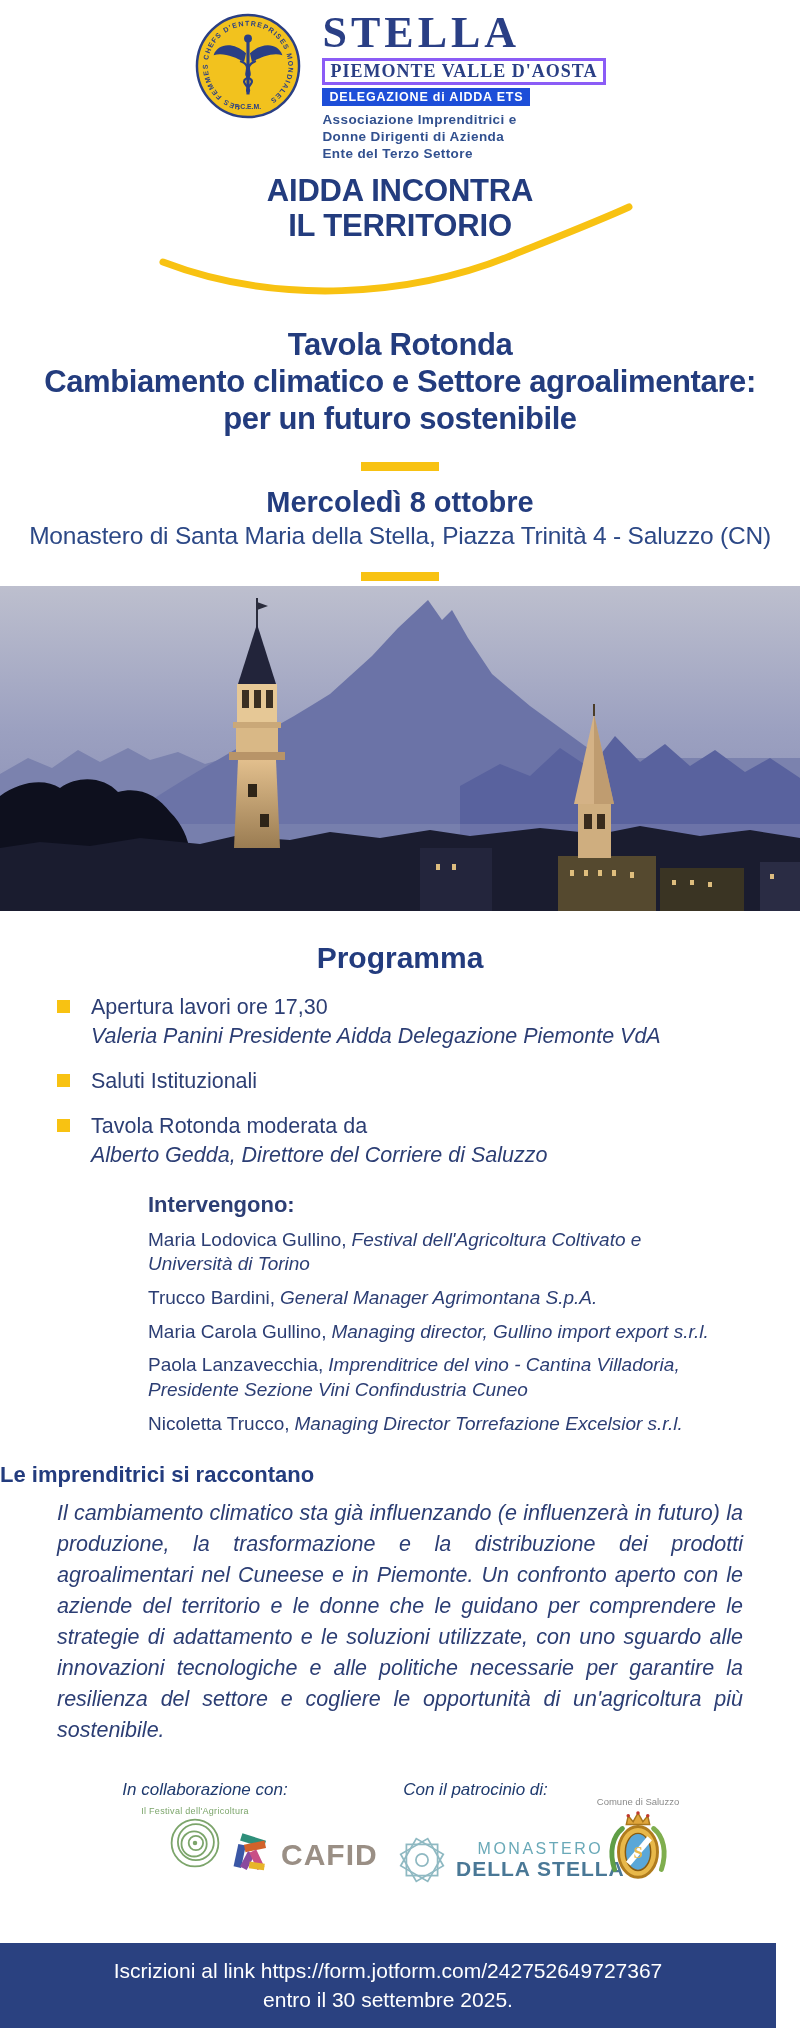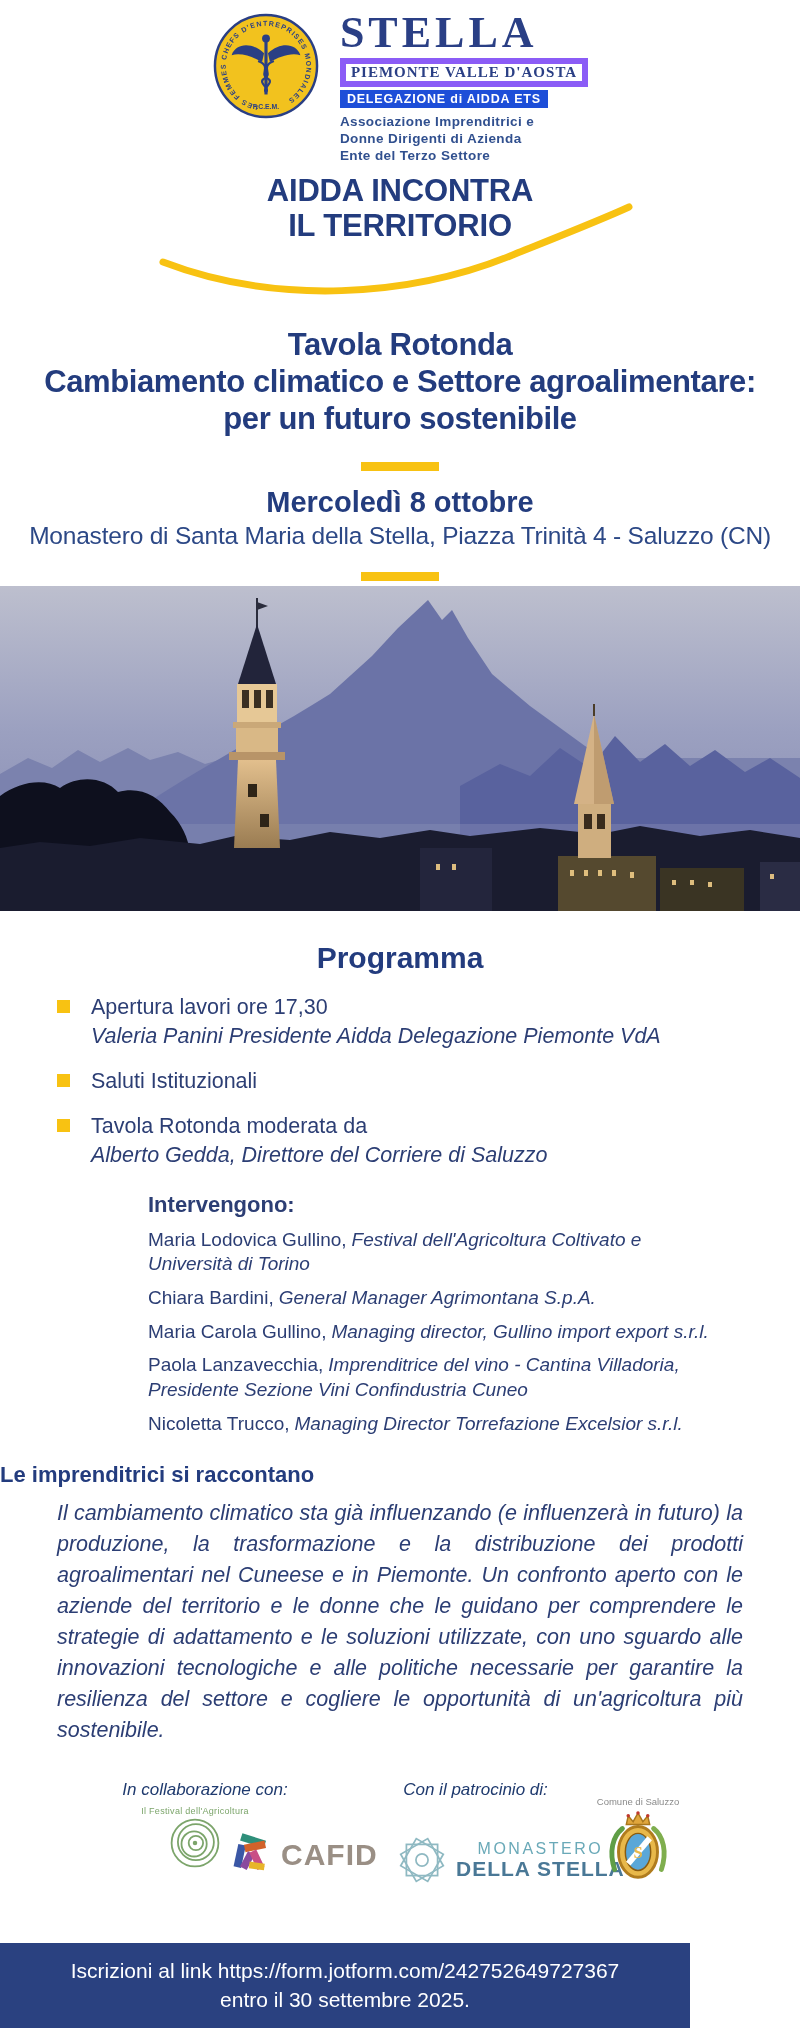--- a/index.html
+++ b/index.html
@@ -5,22 +5,22 @@
   html,body{margin:0;padding:0;background:#e8e8e8;}
   #page{position:relative;width:800px;height:2028px;margin:0 auto;background:#ffffff;
         font-family:"Liberation Sans",sans-serif;color:#243c7c;overflow:hidden;}
 
   
   .brand-row{display:flex;justify-content:center;align-items:flex-start;gap:20px;padding-top:12px;height:118px;}
   .emblem{width:108px;height:108px;flex:0 0 auto;}
   .brand-text{display:flex;flex-direction:column;align-items:flex-start;}
   .brand-aidda{font-family:"Liberation Serif",serif;font-weight:bold;font-size:44px;line-height:.95;
                letter-spacing:4px;color:#2a3f85;}
-  .brand-region{border:6px solid #8b5cf6;color:#2a3f85;font-family:"Liberation Serif",serif;
-                font-weight:bold;font-size:15px;letter-spacing:1px;padding:0 5px;margin-top:4px;}
+  .brand-region{border:3px solid #8b5cf6;color:#2a3f85;font-family:"Liberation Serif",serif;
+                font-weight:bold;font-size:18px;letter-spacing:1px;padding:0 5px;margin-top:4px;}
   .brand-deleg{background:#1d4ed8;color:#ffffff;font-weight:bold;font-size:12.5px;letter-spacing:.8px;
                padding:2px 7px;margin-top:3px;}
   .brand-sub{font-size:13.5px;font-weight:bold;color:#31508f;line-height:1.28;letter-spacing:.4px;margin-top:5px;}
 
   
   .tagline-wrap{position:relative;margin-top:44px;height:118px;text-align:center;}
   .tagline{font-size:31px;font-weight:bold;line-height:1.12;color:#233c7e;letter-spacing:-.2px;}
   .swoosh{position:absolute;left:155px;top:28px;width:485px;height:105px;pointer-events:none;}
 
   
@@ -65,21 +65,21 @@
   .cafid-row{display:flex;align-items:center;gap:6px;}
   .cafid-name{font-size:30px;font-weight:bold;color:#9a8f85;letter-spacing:1px;line-height:.9;}
   .logo-monastero{position:absolute;left:396px;top:60px;display:flex;align-items:center;gap:8px;}
   .mon-text{text-align:center;}
   .mon-l1{font-size:16px;letter-spacing:2.5px;color:#6aa9b8;font-weight:500;}
   .mon-l2{font-size:21px;font-weight:bold;letter-spacing:1px;color:#4a7896;line-height:1.05;}
   .logo-comune{position:absolute;left:588px;top:22px;width:100px;text-align:center;}
   .com-cap{font-size:9.5px;color:#8a8a8a;margin-bottom:2px;}
 
   
-  .footer{position:absolute;left:0;bottom:0;width:690px;height:85px;background:#2a4180;color:#ffffff;
+  .footer{position:absolute;left:0;bottom:0;width:776px;height:85px;background:#2a4180;color:#ffffff;
           display:flex;flex-direction:column;justify-content:center;align-items:center;line-height:1.35;}
   .footer .f1,.footer .f2{font-size:21px;font-weight:500;}
 </style>
 </head>
 <body>
 
 <div id="page">
 
   <div class="brand-row">
     <svg class="emblem" viewBox="0 0 110 110">
@@ -233,21 +233,21 @@
         <div class="detail">Alberto Gedda, Direttore del Corriere di Saluzzo</div>
       </div>
     </div>
 
     <div class="speakers">
       <div class="spk-head">Intervengono:</div>
       <div class="speaker">
         <span class="name">Maria Lodovica Gullino,</span><span class="role">Festival dell'Agricoltura Coltivato e Università di Torino</span>
       </div>
       <div class="speaker">
-        <span class="name">Chiara Bardini,</span><span class="role">General Manager Agrimontana S.p.A.</span>
+        <span class="name">Trucco Bardini,</span><span class="role">General Manager Agrimontana S.p.A.</span>
       </div>
       <div class="speaker">
         <span class="name">Maria Carola Gullino,</span><span class="role">Managing director, Gullino import export s.r.l.</span>
       </div>
       <div class="speaker">
         <span class="name">Paola Lanzavecchia,</span><span class="role">Imprenditrice del vino - Cantina Villadoria, Presidente Sezione Vini Confindustria Cuneo</span>
       </div>
       <div class="speaker">
         <span class="name">Nicoletta Trucco,</span><span class="role">Managing Director Torrefazione Excelsior s.r.l.</span>
       </div>

